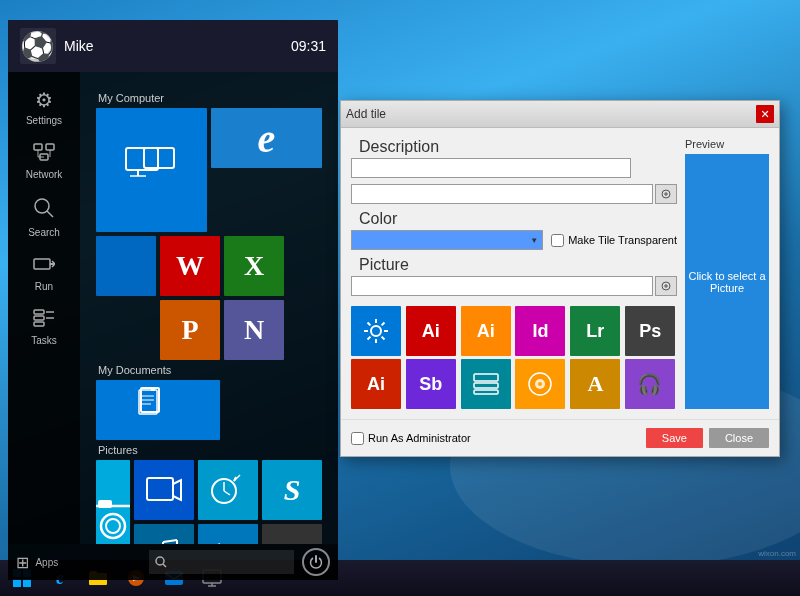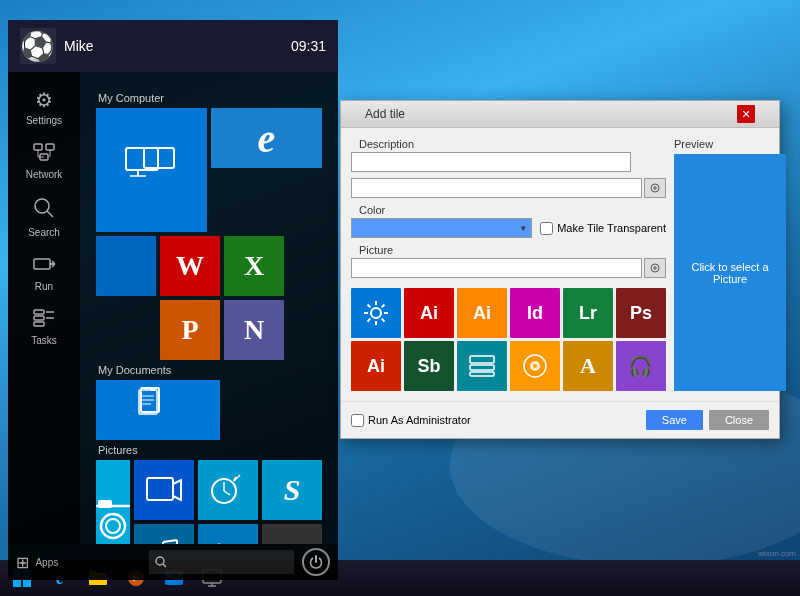--- a/index.html
+++ b/index.html
@@ -187,21 +187,21 @@
       top: 100px;
       left: 340px;
       width: 440px;
       background: #f0f0f0;
       border: 1px solid #aaa;
       z-index: 50;
       box-shadow: 4px 4px 15px rgba(0,0,0,0.4);
     }
     .dialog-titlebar {
       background: linear-gradient(to bottom, #e8e8e8, #d0d0d0);
-      padding: 4px 24px;
+      padding: 4px 5px;
       display: flex;
       align-items: center;
       justify-content: space-between;
       border-bottom: 1px solid #bbb;
     }
     .dialog-title {
       font-size: 12px;
       color: #333;
     }
     .dialog-close {
@@ -218,26 +218,26 @@
       border-radius: 1px;
     }
     .dialog-body {
       padding: 10px;
       display: grid;
       grid-template-columns: 1fr auto;
       gap: 8px;
     }
     .dialog-left { display: flex; flex-direction: column; gap: 6px; }
     .dialog-right {
-      width: 112px;
+      width: 84px;
       display: flex;
       flex-direction: column;
     }
     .field-label {
-      font-size: 11px;
+      font-size: 16px;
       color: #333;
       margin-bottom: 2px;
       padding-left: 8px;
     }
     .text-input {
       width: 100%;
       height: 20px;
       border: 1px solid #999;
       padding: 1px 4px;
       font-size: 11px;
@@ -297,23 +297,23 @@
       border-radius: 1px;
       font-size: 11px;
       font-weight: bold;
       color: white;
     }
     .app-icon-tile.blue { background: #0078d7; }
     .app-icon-tile.red-dark { background: #cc0000; }
     .app-icon-tile.orange-ai { background: #ff8800; }
     .app-icon-tile.purple-id { background: #cc00aa; }
     .app-icon-tile.blue-lr { background: #15803d; }
-    .app-icon-tile.blue-ps { background: #7f1d1d; }
+    .app-icon-tile.blue-ps { background: #404040; }
     .app-icon-tile.red-acr { background: #cc2200; }
-    .app-icon-tile.gray-sb { background: #14532d; }
+    .app-icon-tile.gray-sb { background: #6d28d9; }
     .app-icon-tile.teal-ff { background: #008899; }
     .app-icon-tile.orange-pp { background: #ff9900; }
     .app-icon-tile.yellow-ai2 { background: #cc8800; }
     .app-icon-tile.purple-aud { background: #8844cc; }
 
     .dialog-footer {
       padding: 8px 10px;
       display: flex;
       align-items: center;
       justify-content: space-between;
@@ -324,21 +324,21 @@
       display: flex;
       align-items: center;
       gap: 4px;
       font-size: 11px;
     }
     .footer-buttons {
       display: flex;
       gap: 6px;
     }
     .btn-save {
-      background: #3b82f6;
+      background: #ef4444;
       color: white;
       border: none;
       padding: 4px 16px;
       font-size: 11px;
       cursor: pointer;
       border-radius: 1px;
     }
     .btn-close {
       background: #999;
       color: white;

